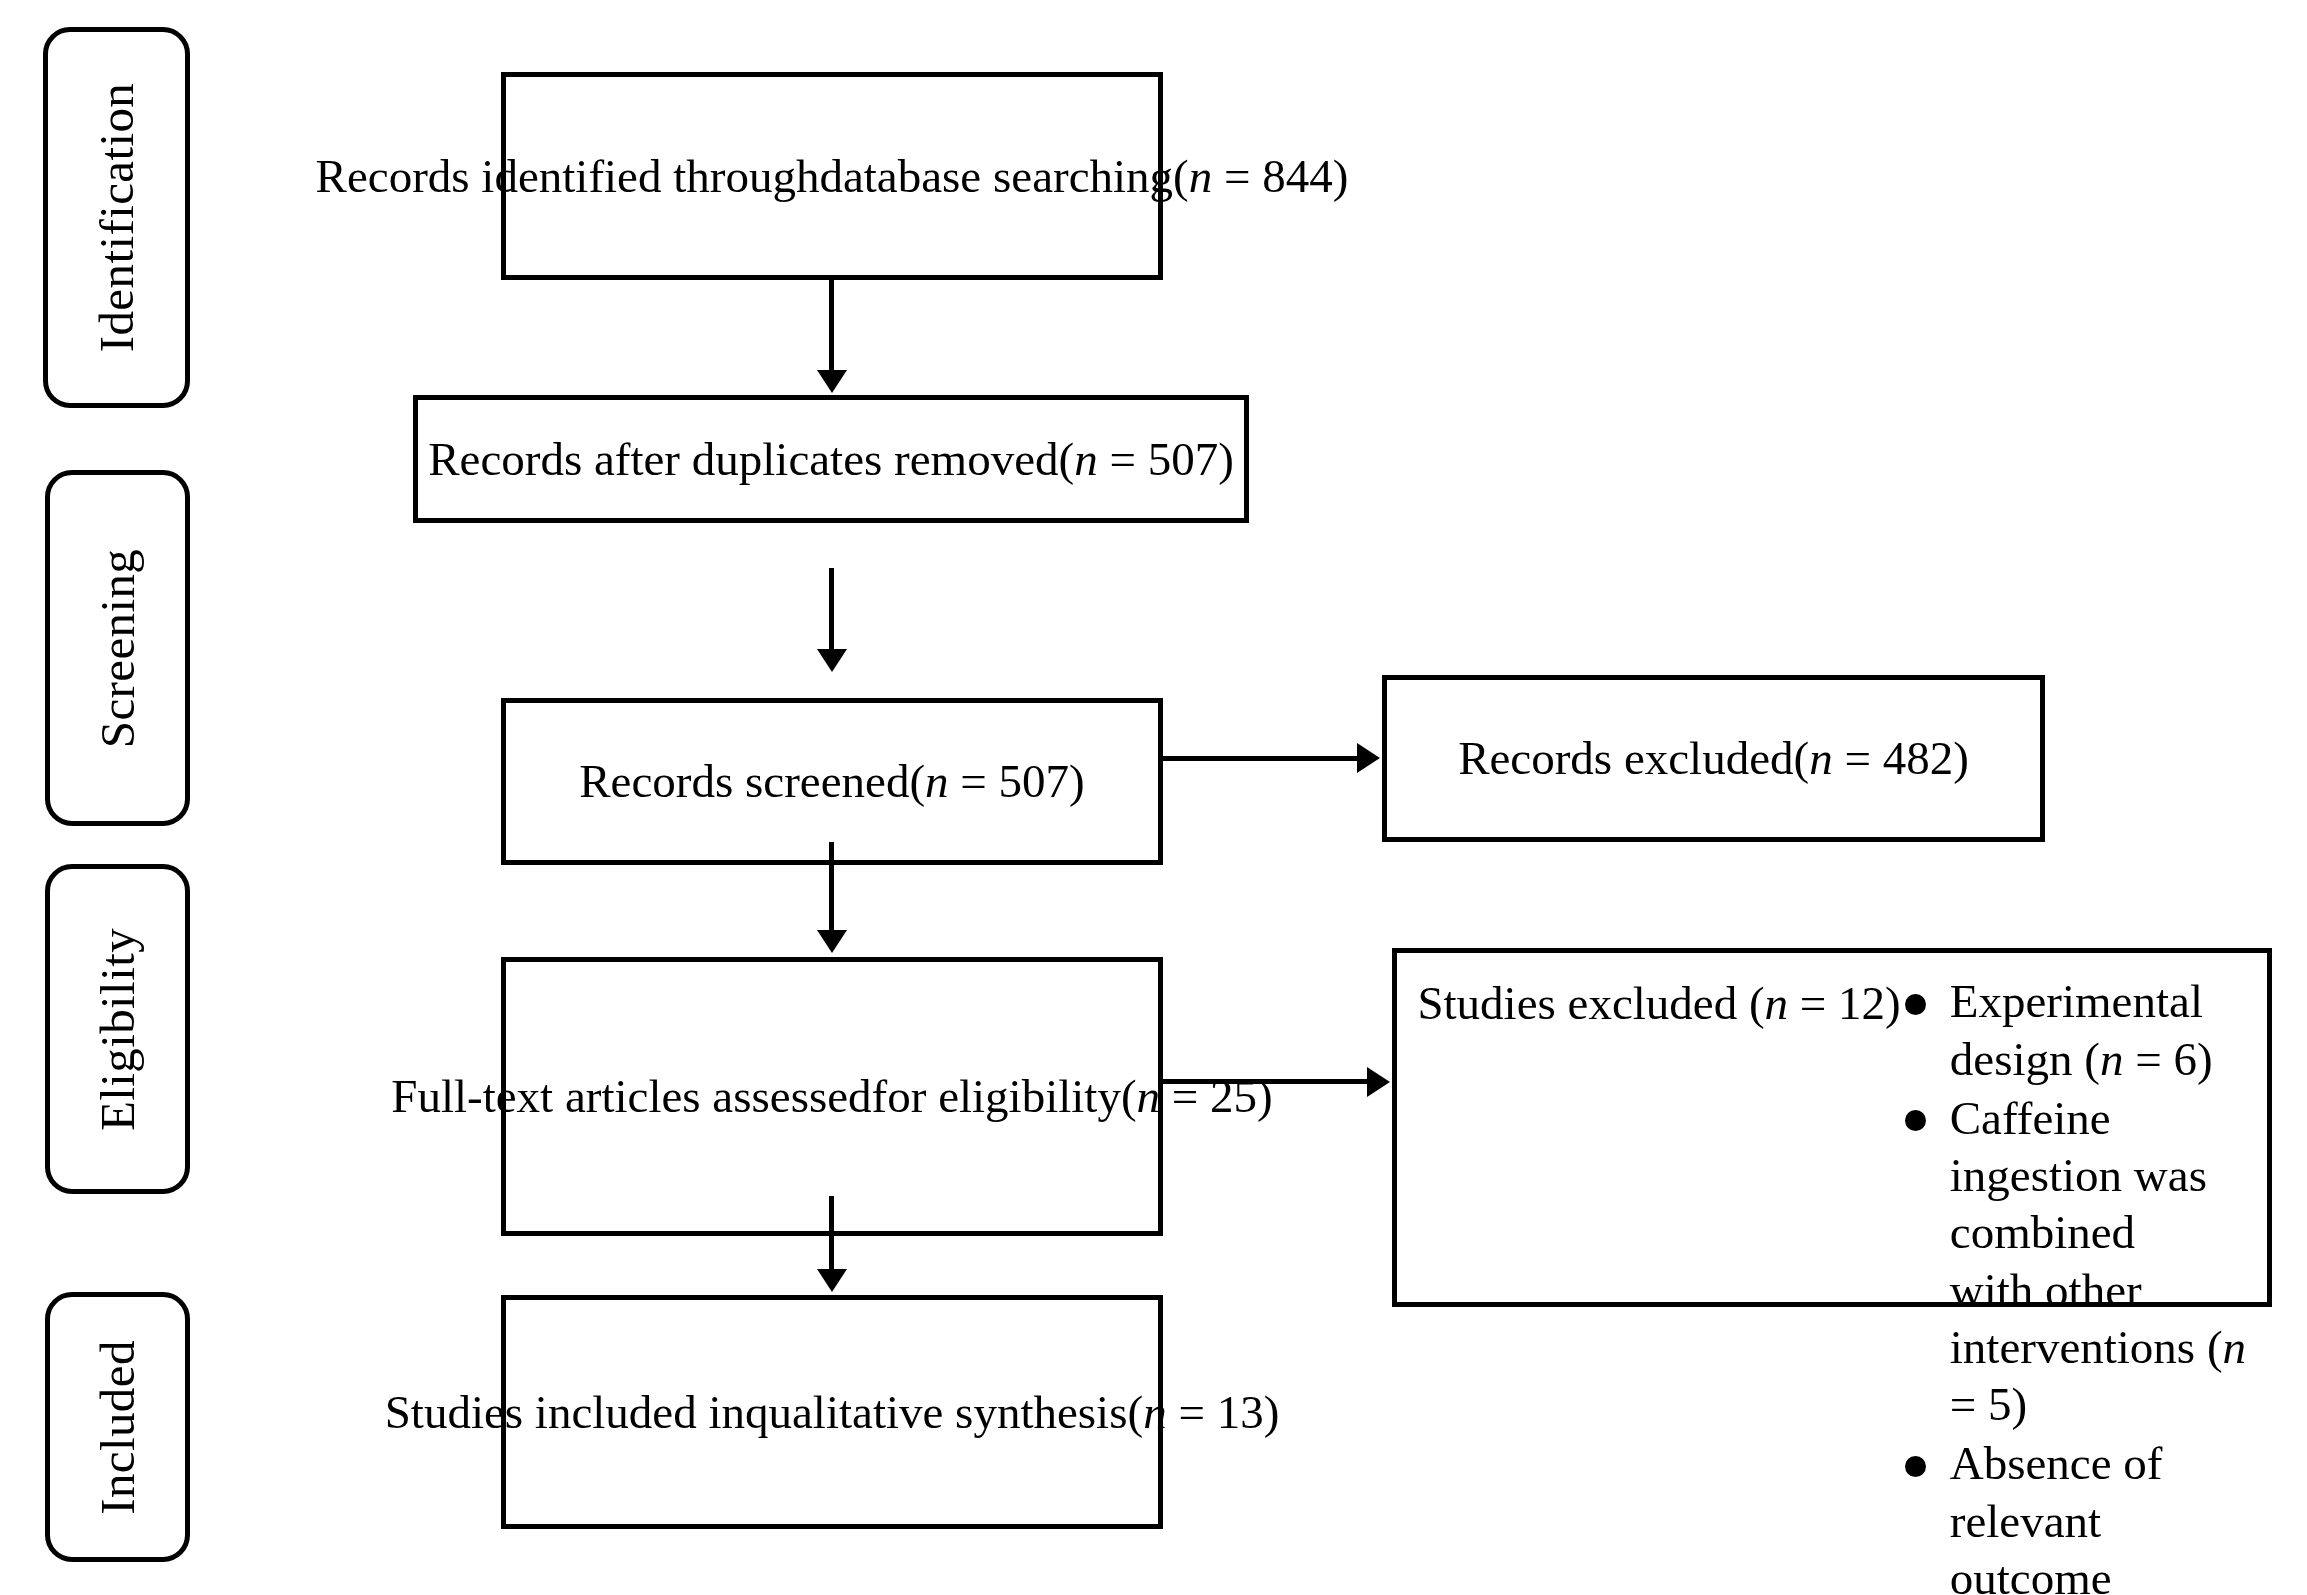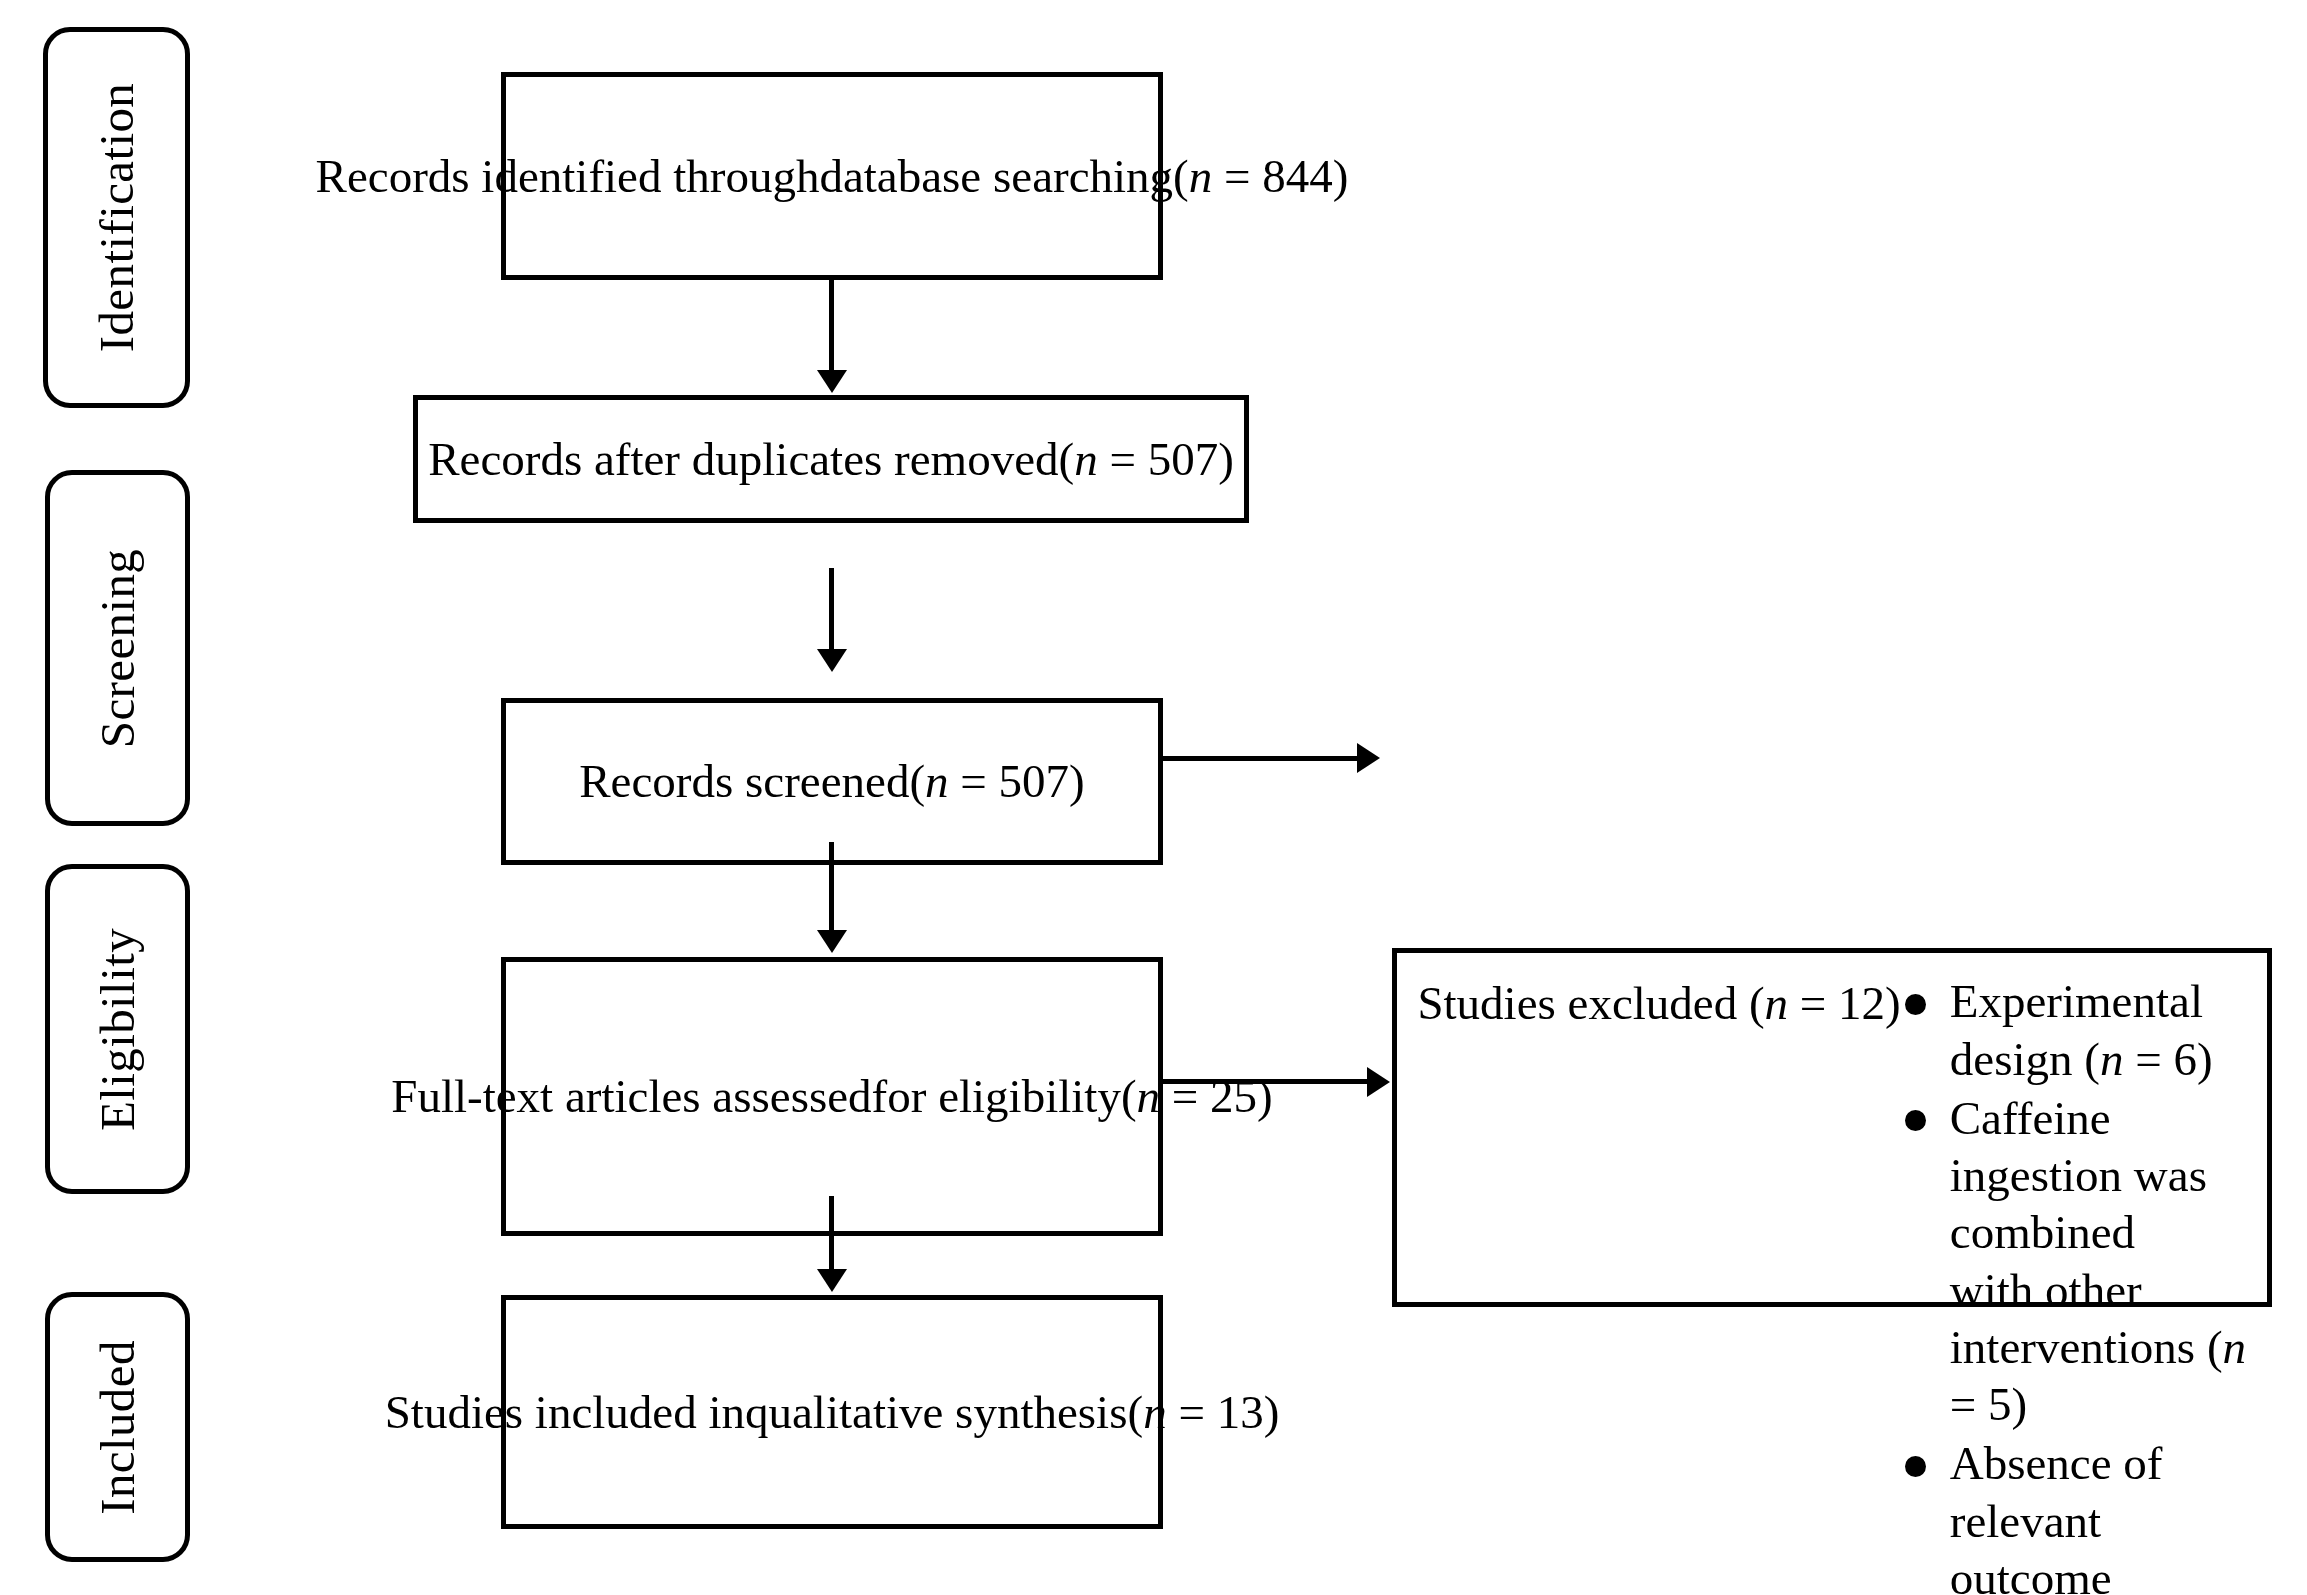--- a/index.html
+++ b/index.html
@@ -160,20 +160,24 @@
   <div class="arrow-down" style="left:817px; top:649px;"></div>
 
   <div class="flow-box" style="left:501px; top:698px; width:662px; height:167px;">
     <span class="line">Records screened</span>
     <span class="line">(<em class="n">n</em> = <span>507</span>)</span>
   </div>
 
   <div class="hline" style="left:1163px; top:756px; width:196px;"></div>
   <div class="arrow-right" style="left:1357px; top:743px;"></div>
 
+  <div class="flow-box" style="left:1382px; top:675px; width:663px; height:167px;">
+    <span class="line">Records excluded</span>
+    <span class="line">(<em class="n">n</em> = <span>482</span>)</span>
+  </div>
 
   <div class="vline" style="left:829px; top:842px; height:89px;"></div>
   <div class="arrow-down" style="left:817px; top:930px;"></div>
 
   <div class="flow-box" style="left:501px; top:957px; width:662px; height:279px;">
     <span class="line">Full-text articles assessed</span>
     <span class="line">for eligibility</span>
     <span class="line">(<em class="n">n</em> = <span>25</span>)</span>
   </div>
 

